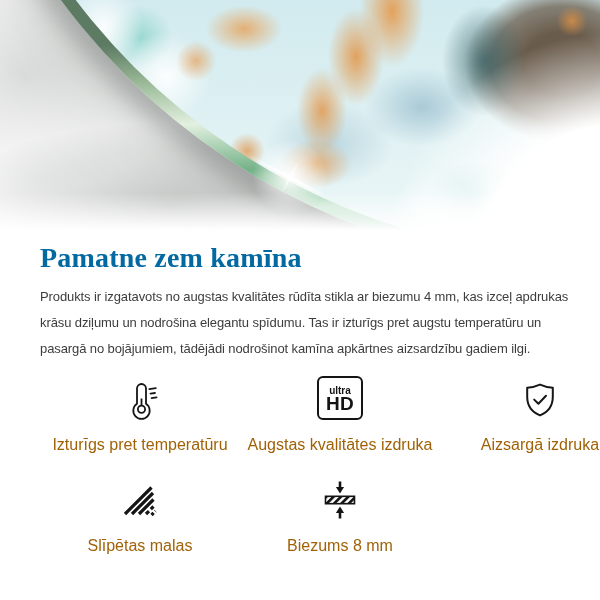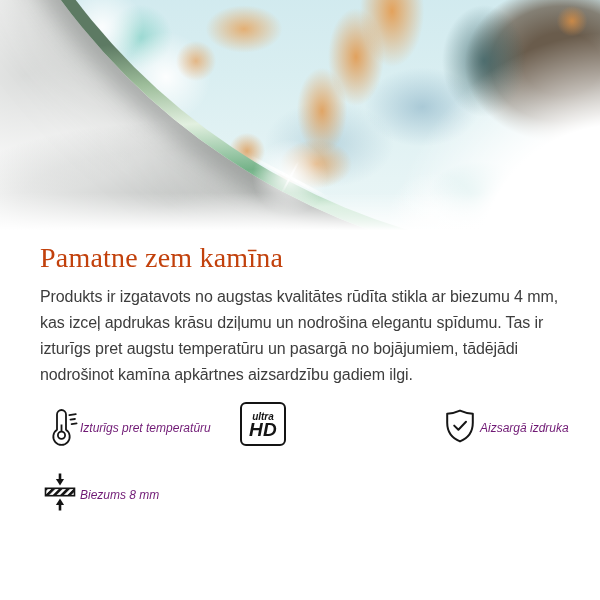--- a/index.html
+++ b/index.html
@@ -78,43 +78,43 @@
   .fade-overlay {
     position: absolute; inset: 0; z-index: 5; pointer-events: none;
     background:
       radial-gradient(circle 300px at 103% 112%, #fff 46%, rgba(255,255,255,0) 77%),
       linear-gradient(180deg, rgba(255,255,255,0) 82%, #fff 98%);
   }
   
   .content { padding: 0 30px 0 40px; }
   .title {
     font-family: "Liberation Serif", serif;
-    font-weight: 400;
+    font-weight: 700;
     font-size: 28px; line-height: 33px;
     letter-spacing: .2px;
-    color: #c2410c;
+    color: #0369a1;
     margin: 6px 0 0 0;
   }
   .desc {
     margin: 10px 0 0 0;
     max-width: 548px;
-    font-size: 16px; line-height: 26px;
+    font-size: 13px; line-height: 26px;
     letter-spacing: -.1px;
     color: #3d3d3d;
   }
   
   .features {
     margin-top: 12px;
     display: grid;
     grid-template-columns: 200px 200px 200px;
     row-gap: 21px;
   }
-  .feature { display: flex; flex-direction: row; align-items: center; font-style: italic; }
+  .feature { display: flex; flex-direction: column; align-items: center; }
   .feature .icon-box { height: 46px; display: flex; align-items: flex-end; justify-content: center; }
-  .feature .label { margin-top: 9px; font-size: 12px; color: #701a75; white-space: nowrap; }
+  .feature .label { margin-top: 16px; font-size: 16px; color: #a16207; white-space: nowrap; }
   .icon-svg { display: block; }
   .uhd-box {
     width: 42px; height: 40px;
     border: 2.5px solid #141414; border-radius: 6px;
     display: flex; flex-direction: column; align-items: center; justify-content: center;
     color: #141414; background: #fff;
   }
   .uhd-top { font-size: 10px; font-weight: 700; line-height: 11px; }
   .uhd-bottom { font-size: 19px; font-weight: 800; line-height: 15px; letter-spacing: .2px; }
 </style>
@@ -158,33 +158,46 @@
       <div class="label">Izturīgs pret temperatūru</div>
     </div>
 
     <div class="feature">
       <div class="icon-box">
         <div class="uhd-box">
           <div class="uhd-top">ultra</div>
           <div class="uhd-bottom">HD</div>
         </div>
       </div>
+      <div class="label">Augstas kvalitātes izdruka</div>
     </div>
 
     <div class="feature">
       <div class="icon-box">
         <svg class="icon-svg" width="40" height="40" viewBox="0 0 40 40" fill="none" stroke="#161616">
           <path d="M20 4.6 C23.8 6.3 28.3 7.4 32.8 7.8 V16.8 C32.8 26.3 27.4 32.4 20 35.4 C12.6 32.4 7.2 26.3 7.2 16.8 V7.8 C11.7 7.4 16.2 6.3 20 4.6 Z" stroke-width="2" stroke-linejoin="round"></path>
           <path d="M14.2 19.6 L18.4 23.8 L26 15.8" stroke-width="2" stroke-linecap="round" stroke-linejoin="round"></path>
         </svg>
       </div>
       <div class="label">Aizsargā izdruka</div>
     </div>
 
 
+    <div class="feature">
+      <div class="icon-box">
+        <svg class="icon-svg" width="40" height="40" viewBox="0 0 40 40" stroke="#161616" stroke-width="3.2">
+          <line x1="5" y1="33" x2="31.5" y2="6.5"></line>
+          <line x1="12" y1="33" x2="33" y2="12"></line>
+          <line x1="19" y1="33" x2="33.5" y2="18.5"></line>
+          <line x1="26" y1="33" x2="33.5" y2="25.5" stroke-dasharray="4.2 2.6"></line>
+          <line x1="31.5" y1="34" x2="35.5" y2="30" stroke-dasharray="3 2.2"></line>
+        </svg>
+      </div>
+      <div class="label">Slīpētas malas</div>
+    </div>
 
     <div class="feature">
       <div class="icon-box">
         <svg class="icon-svg" width="40" height="42" viewBox="0 0 40 42">
           <defs>
             <pattern id="hatchp" width="5.2" height="5.2" patternTransform="rotate(45)" patternUnits="userSpaceOnUse">
               <rect width="2.7" height="5.2" fill="#141414"></rect>
             </pattern>
           </defs>
           <rect x="5.5" y="17.3" width="29" height="7.4" fill="url(#hatchp)" stroke="#141414" stroke-width="1.6"></rect>

